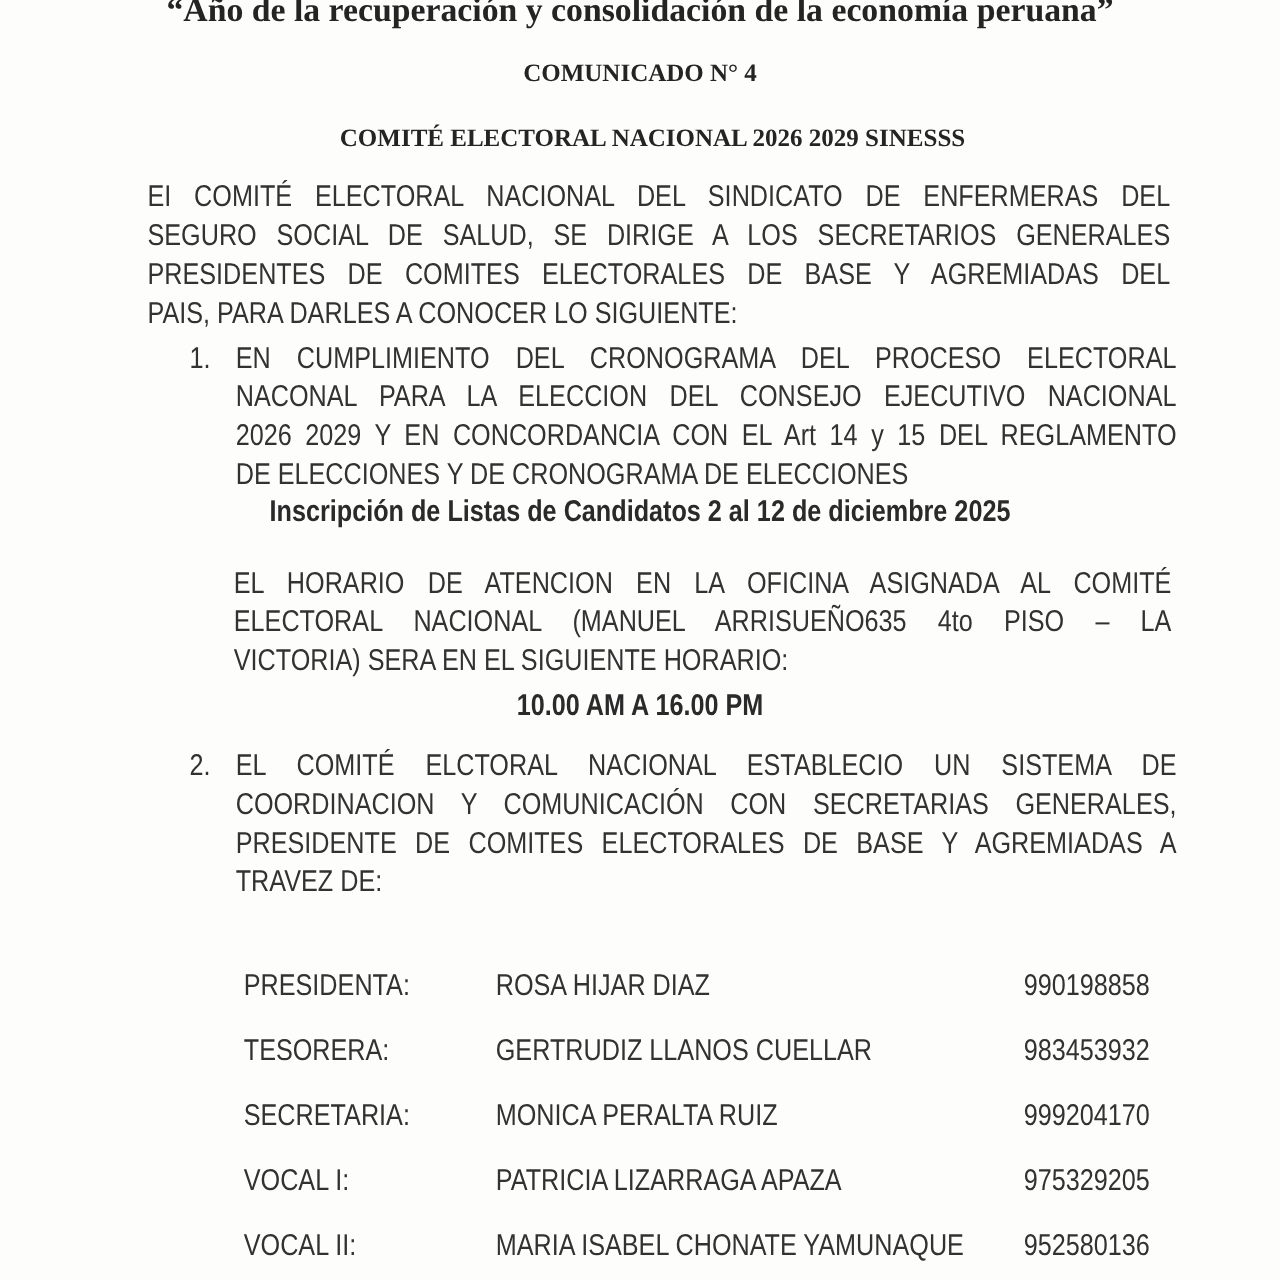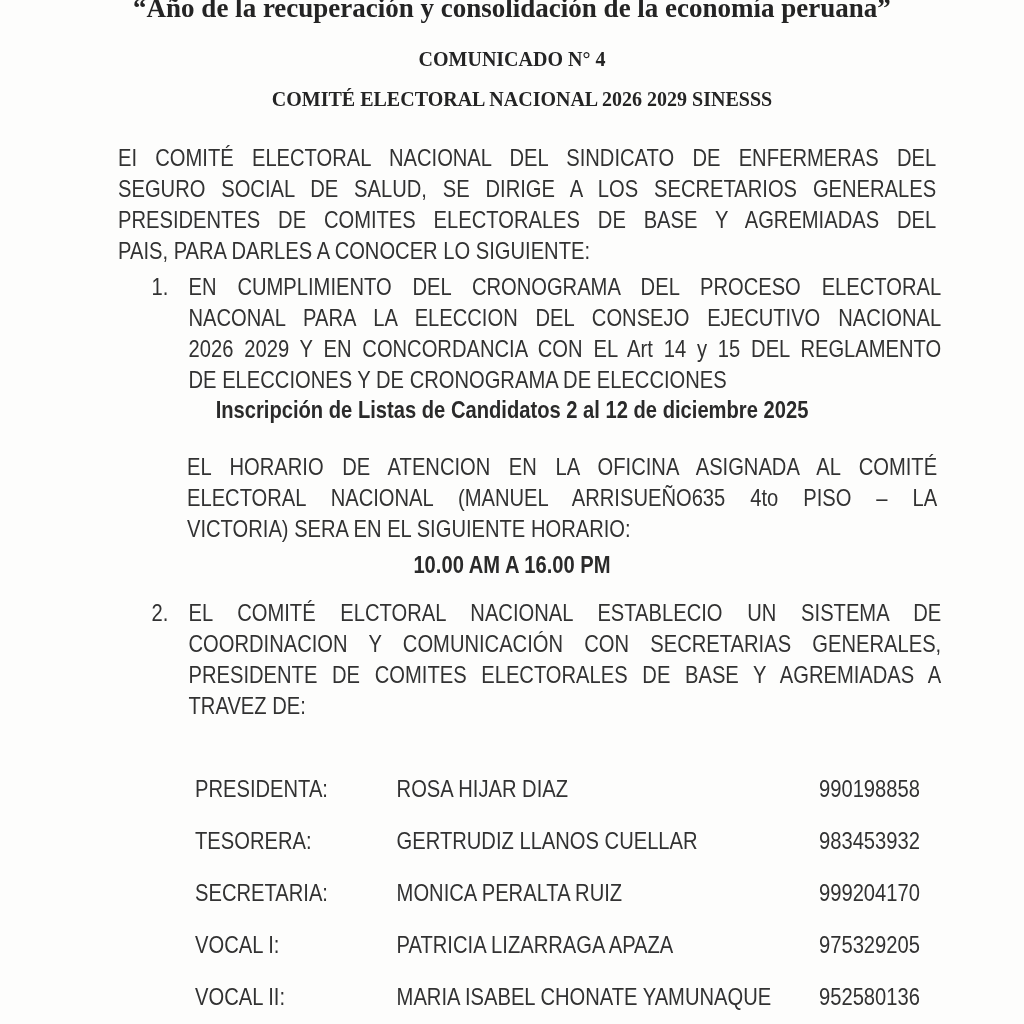--- a/index.html
+++ b/index.html
@@ -81,21 +81,21 @@
 </head>
 <body>
 
 <div class="page">
   <div class="scan">
 
     <div class="abs serif-head" style="top:-7px; font-size:27px;">“Año de la recuperación y consolidación de la economía peruana”</div>
 
     <div class="abs serif-head" style="top:44px;">COMUNICADO N° 4</div>
 
-    <div class="abs serif-head" style="top:84px;padding-left:20px;">COMITÉ ELECTORAL NACIONAL 2026 2029 SINESSS</div>
+    <div class="abs serif-head" style="top:96px;padding-left:20px;">COMITÉ ELECTORAL NACIONAL 2026 2029 SINESSS</div>
 
     <div class="abs body-txt cond" style="left:118px; top:142px; width:974px;">
       <div class="jl">EI COMITÉ ELECTORAL NACIONAL DEL SINDICATO DE ENFERMERAS DEL</div>
       <div class="jl">SEGURO SOCIAL DE SALUD, SE DIRIGE A LOS SECRETARIOS GENERALES</div>
       <div class="jl">PRESIDENTES DE COMITES ELECTORALES DE BASE Y AGREMIADAS DEL</div>
       <div class="jl-end">PAIS, PARA DARLES A CONOCER LO SIGUIENTE:</div>
     </div>
 
     <div class="abs body-txt cond item" style="left:118px; top:271px; width:980px; padding-left:40px; box-sizing:border-box;">
       <span class="inum">1.</span>

